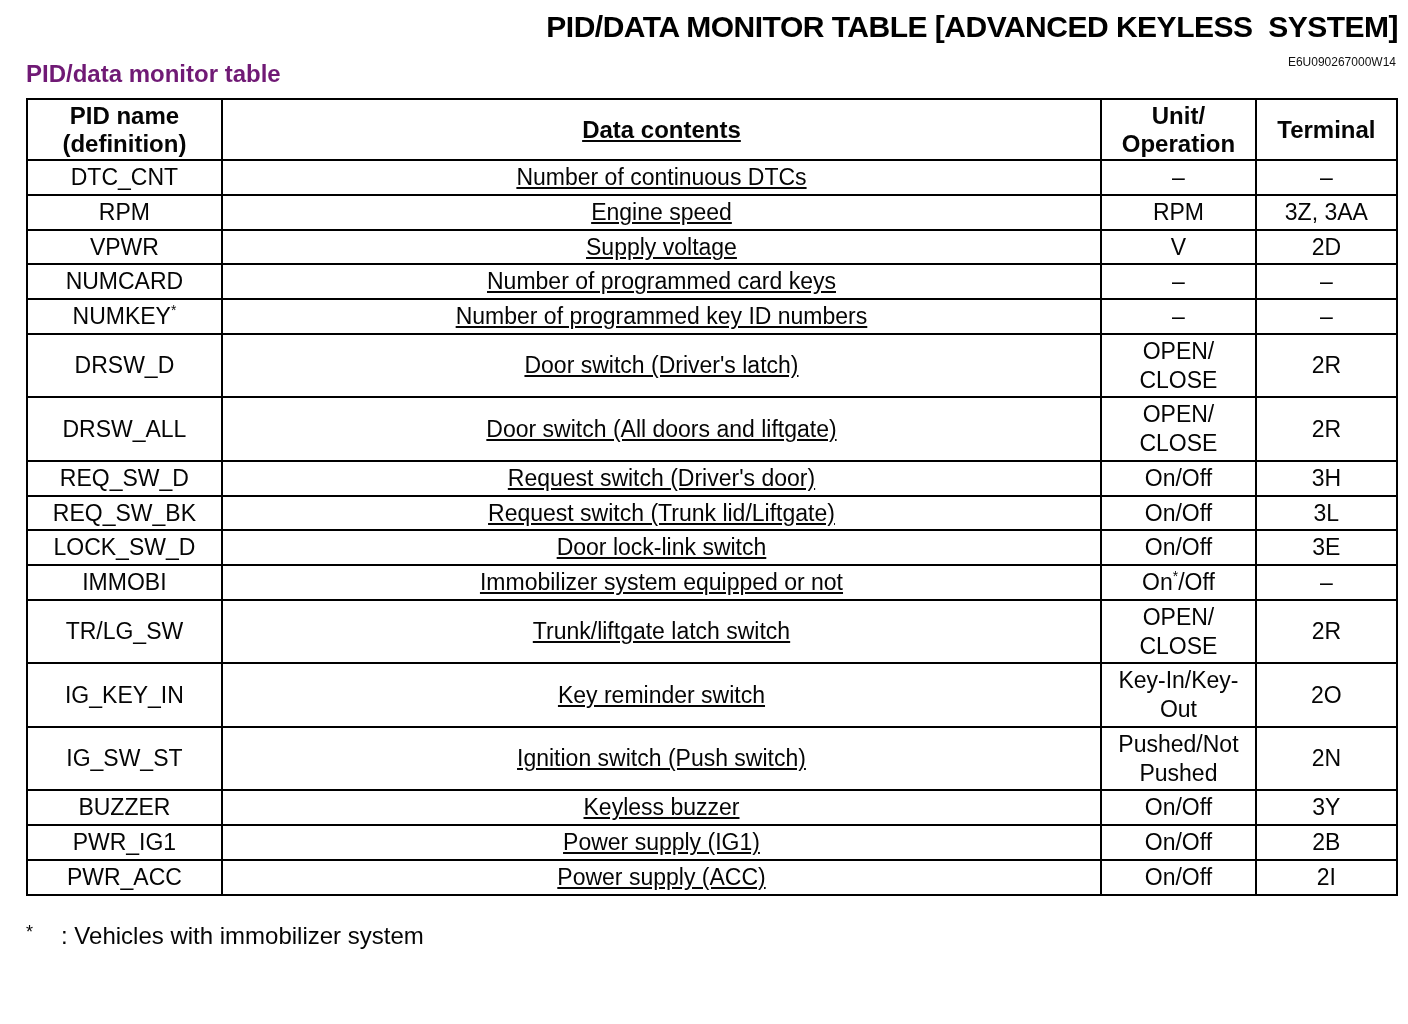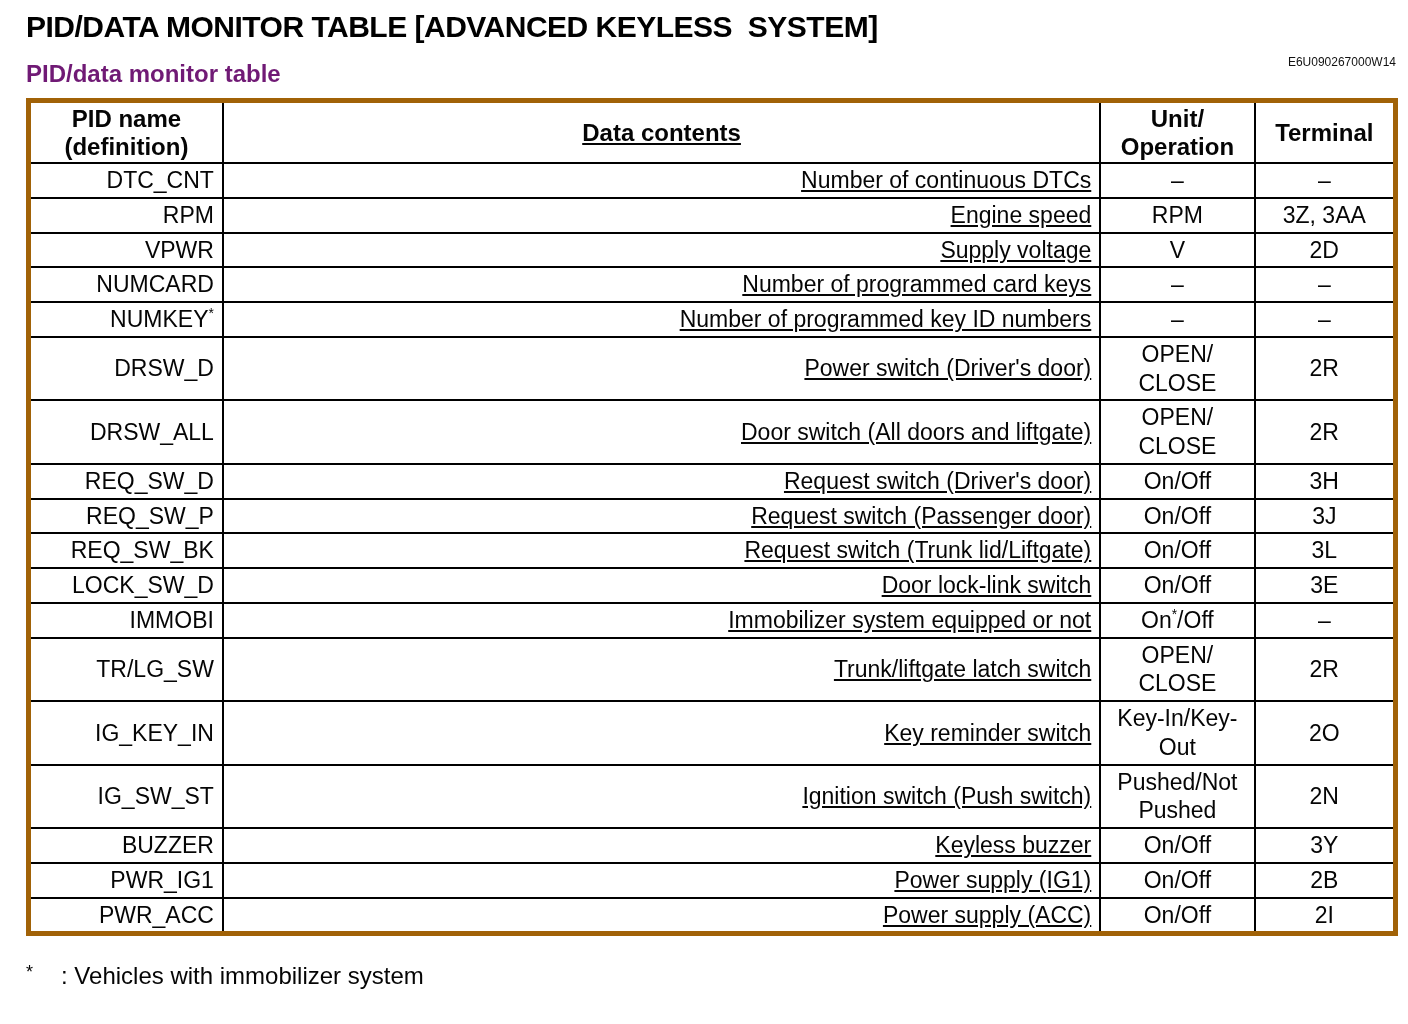--- a/index.html
+++ b/index.html
@@ -13,39 +13,40 @@
   }
   .page { position: relative; padding: 8px 10px 0 26px; }
 
   .title {
     margin: 2px 0 0 0;
     font-size: 30px;
     font-weight: bold;
     letter-spacing: -0.5px;
     white-space: pre-wrap;
     color: #000;
+    text-align: right;
   }
   .doc-code {
     position: absolute;
     top: 55px; right: 12px;
     font-size: 12px;
     color: #111;
   }
   .subtitle {
     margin: 16px 0 10px 0;
     font-size: 24px;
     font-weight: bold;
     color: #701a75;
   }
 
   table.pid-table {
     border-collapse: collapse;
     table-layout: fixed;
     width: 1372px;
-    border: 5px solid #a16207;
+    border: 1px solid #a16207;
   }
   .pid-table th, .pid-table td {
     border: 2px solid #000;
     vertical-align: middle;
   }
   .pid-table th {
     font-size: 24px;
     font-weight: bold;
     text-align: center;
     white-space: pre-line;
@@ -57,21 +58,21 @@
     font-size: 23px;
     line-height: 1.25;
     height: 29px;
     padding: 2px 8px;
   }
   .pid-table tr.tall td { height: 55px; }
   .col-pid      { width: 189px; }
   .col-contents { width: 853px; text-decoration: underline; }
   .col-unit     { width: 150px; }
   .col-terminal { width: 137px; }
-  td.col-pid, td.col-contents { text-align: right; }
+  td.col-pid, td.col-contents { text-align: center; }
   td.col-unit, td.col-terminal { text-align: center; padding: 2px 4px; }
   sup { font-size: 0.6em; vertical-align: super; line-height: 0; }
 
   .footnote {
     margin-top: 26px;
     font-size: 24px;
     color: #050505;
     display: flex;
     align-items: baseline;
   }
@@ -137,43 +138,37 @@
           <td class="col-terminal">–</td>
         </tr>
         <tr>
           <td class="col-pid">NUMKEY<sup>*</sup></td>
           <td class="col-contents">Number of programmed key ID numbers</td>
           <td class="col-unit">–</td>
           <td class="col-terminal">–</td>
         </tr>
         <tr class="tall">
           <td class="col-pid">DRSW_D</td>
-          <td class="col-contents">Power switch (Driver's door)</td>
+          <td class="col-contents">Door switch (Driver's latch)</td>
           <td class="col-unit">OPEN/<br>CLOSE</td>
           <td class="col-terminal">2R</td>
         </tr>
         <tr class="tall">
           <td class="col-pid">DRSW_ALL</td>
           <td class="col-contents">Door switch (All doors and liftgate)</td>
           <td class="col-unit">OPEN/<br>CLOSE</td>
           <td class="col-terminal">2R</td>
         </tr>
         <tr>
           <td class="col-pid">REQ_SW_D</td>
           <td class="col-contents">Request switch (Driver's door)</td>
           <td class="col-unit">On/Off</td>
           <td class="col-terminal">3H</td>
         </tr>
         <tr>
-          <td class="col-pid">REQ_SW_P</td>
-          <td class="col-contents">Request switch (Passenger door)</td>
-          <td class="col-unit">On/Off</td>
-          <td class="col-terminal">3J</td>
-        </tr>
-        <tr>
           <td class="col-pid">REQ_SW_BK</td>
           <td class="col-contents">Request switch (Trunk lid/Liftgate)</td>
           <td class="col-unit">On/Off</td>
           <td class="col-terminal">3L</td>
         </tr>
         <tr>
           <td class="col-pid">LOCK_SW_D</td>
           <td class="col-contents">Door lock-link switch</td>
           <td class="col-unit">On/Off</td>
           <td class="col-terminal">3E</td>

